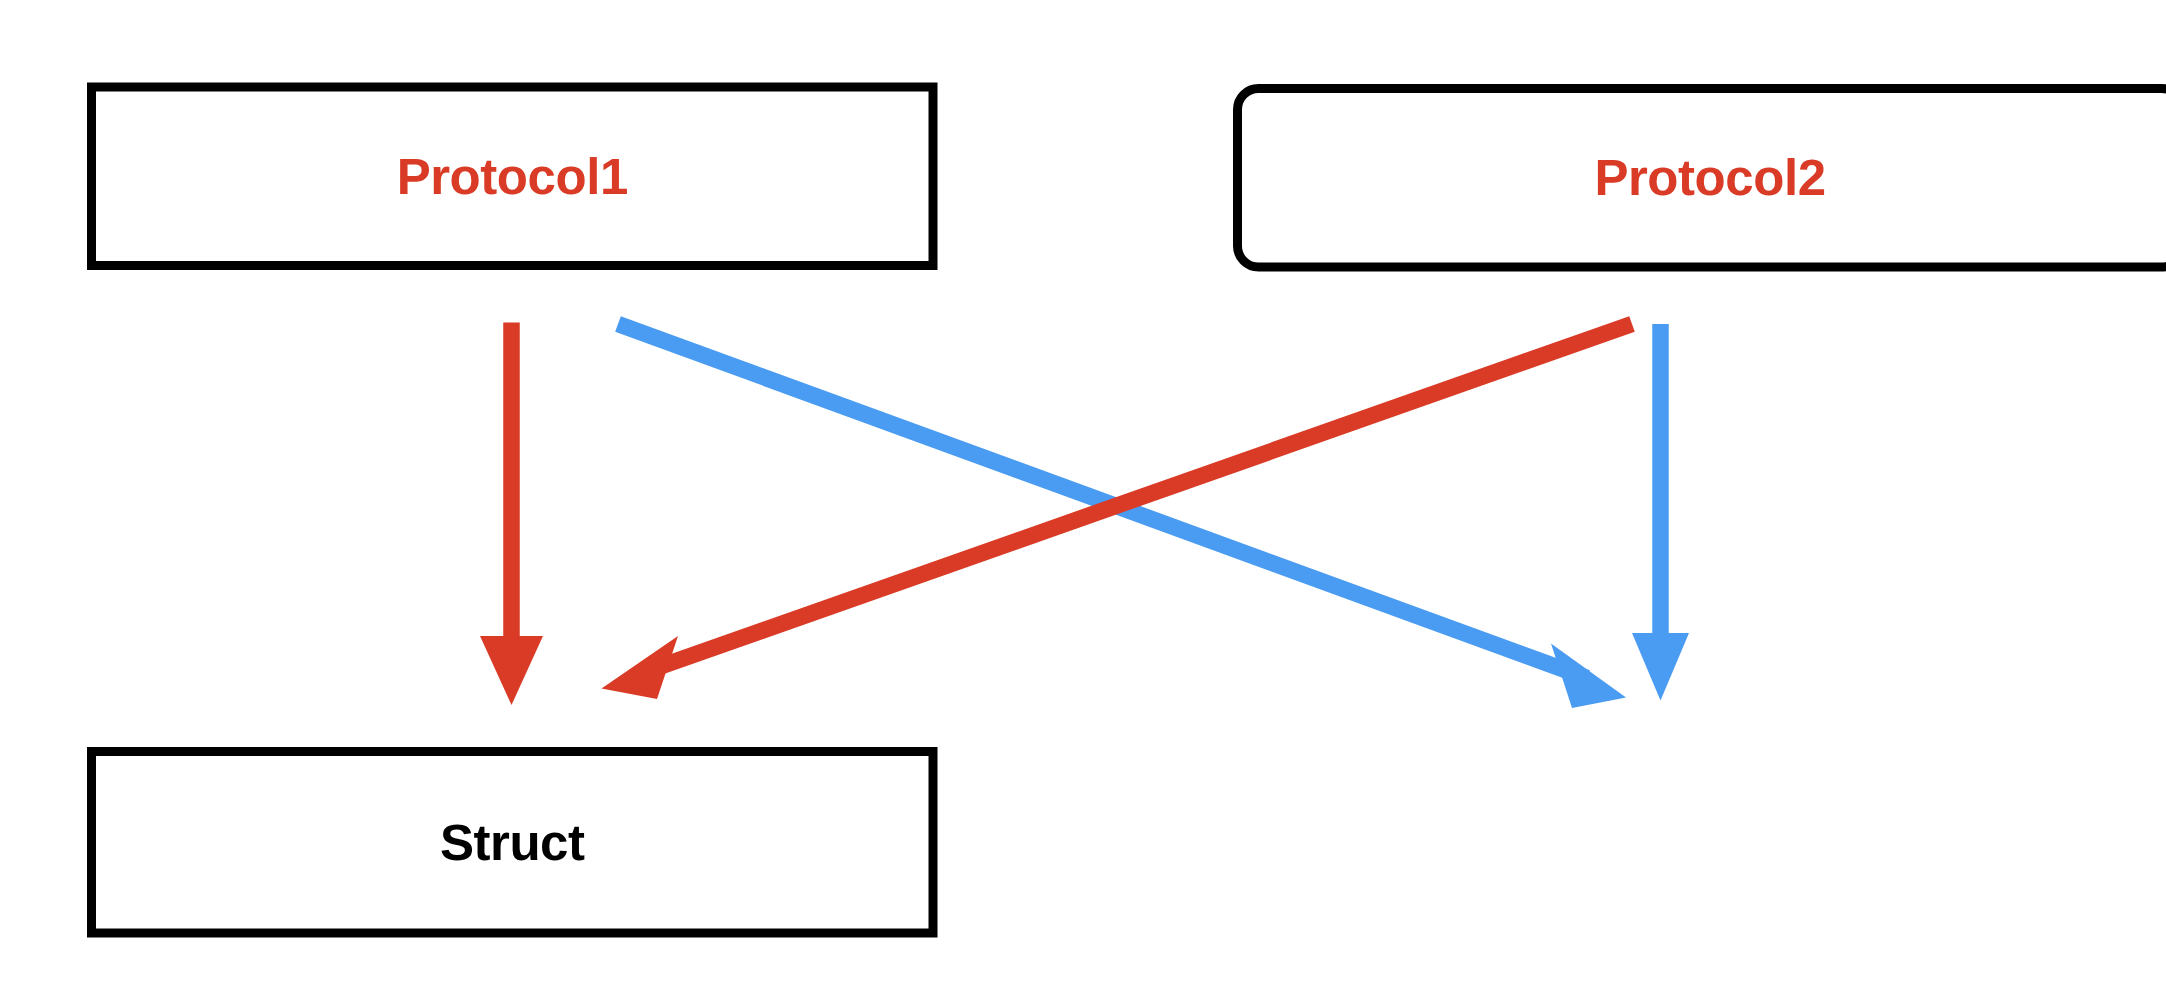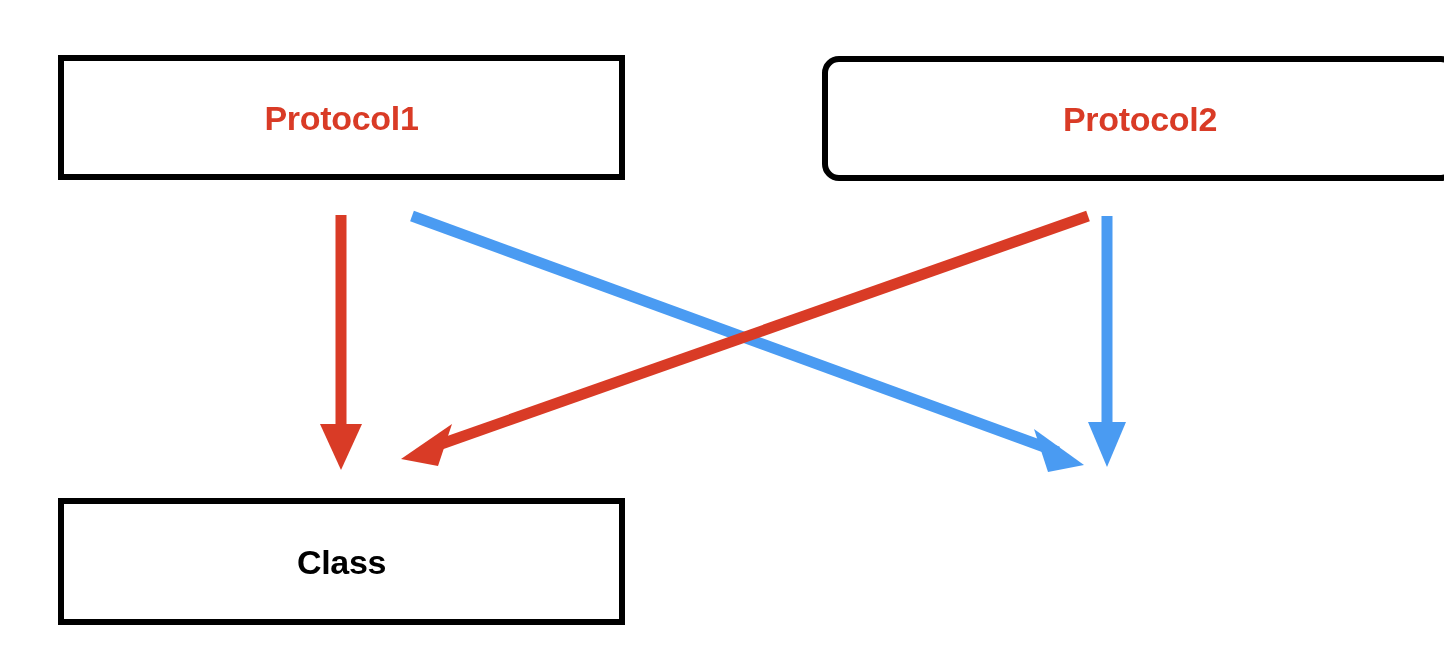--- a/index.html
+++ b/index.html
@@ -77,17 +77,17 @@
 
   <div class="node-box" style="left:58px; top:55px; width:567px; height:125px;">
     <span class="node-label label-protocol">Protocol1</span>
   </div>
 
   <div class="node-box" style="left:822px; top:56px; width:636px; height:125px;border-radius:17px;">
     <span class="node-label label-protocol">Protocol2</span>
   </div>
 
   <div class="node-box" style="left:58px; top:498px; width:567px; height:127px;">
-    <span class="node-label label-type">Class</span>
+    <span class="node-label label-type">Struct</span>
   </div>
 
 
 </div>
 
 </body></html>

